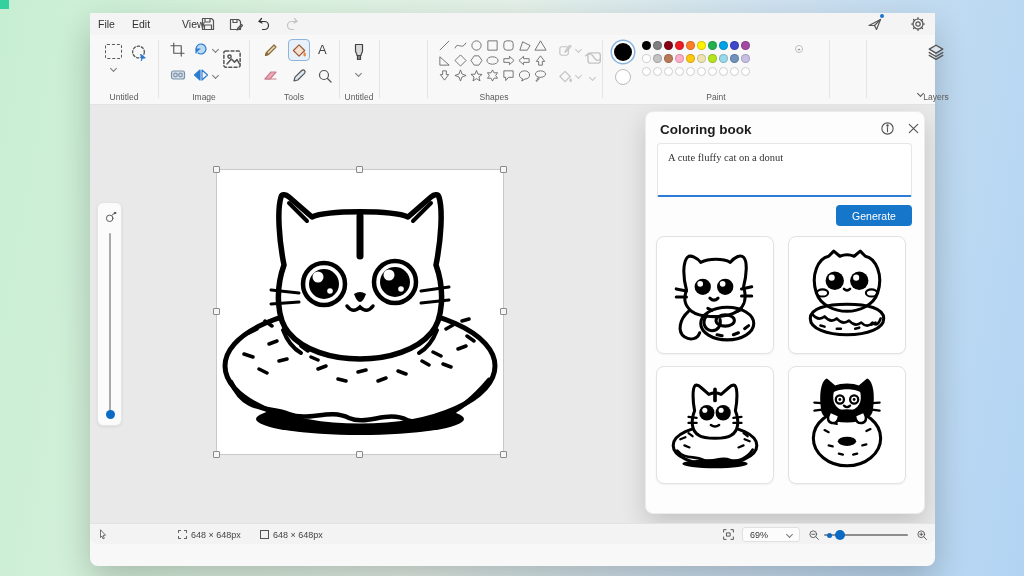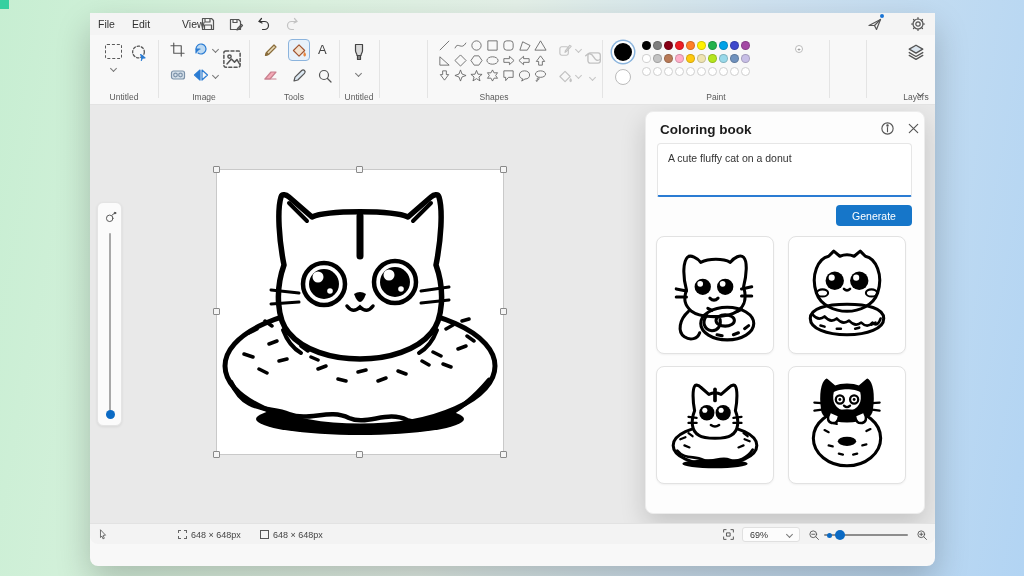--- a/index.html
+++ b/index.html
@@ -71,21 +71,21 @@
   .hdl { position:absolute; width:7px; height:7px; background:#f5f5f5; border:1px solid #8a8a8a; border-radius:1px; }
 
   
   .panel { position:absolute; left:555px; top:6px; width:280px; height:403px; background:#fdfdfd;
            border:1px solid #ececec; border-radius:8px; box-shadow:0 10px 26px rgba(0,0,0,.16); }
   .panel-title { position:absolute; left:14px; top:10px; font-size:13.5px; font-weight:bold; color:#1b1b1b; }
   .pico { position:absolute; top:9px; width:15px; height:15px; }
   .prompt { position:absolute; left:11px; top:31px; width:255px; height:54px; background:#fff;
             border:1px solid #e6e6e6; border-bottom:2px solid #2b7cd3; border-radius:4px 4px 2px 2px; }
   .prompt textarea { width:100%; height:100%; border:none; outline:none; resize:none; background:transparent;
-                     font-family:Liberation Sans, sans-serif; font-size:10.5px; color:#333; padding:8px 10px; }
+                     font-family:Liberation Serif, serif; font-size:10.5px; color:#333; padding:8px 10px; }
   .gen { position:absolute; left:190px; top:93px; width:76px; height:21px; background:#1676c9; color:#fff;
          border:none; border-radius:4px; font-size:10.5px; font-family:"Liberation Sans", sans-serif; }
   .thumb { position:absolute; width:118px; height:118px; background:#fff; border:1px solid #e2e2e2; border-radius:8px;
            box-shadow:0 1px 2px rgba(0,0,0,.05); display:flex; align-items:center; justify-content:center; }
   .thumb svg { width:102px; height:102px; }
 
   
   .statusbar { height:21px; background:#f3f3f3; border-top:1px solid #e2e2e2; border-radius:0 0 8px 8px; position:relative; }
   .sb { position:absolute; top:0; height:21px; display:flex; align-items:center; gap:4px; font-size:9px; color:#444; }
   .sb .sq-d { width:9px; height:9px; border:1px dashed #666; }
@@ -369,21 +369,21 @@
           <span class="empty"></span>
         </div>
       <span class="abs wheel" style="left:196px;top:13px">
         <span class="plus">+</span></span>
       <span class="grp-label">Paint</span>
     </div>
     <div class="sep" style="left:739px"></div>
 
     <div class="sep" style="left:776px"></div>
 
-    <div class="grp" style="left:804px;width:44px">
+    <div class="grp" style="left:824px;width:44px">
       <span class="abs" style="left:13px;top:8px;width:18px;height:18px">
         <svg class="ic" viewBox="0 0 16 16">
             <path d="M8,2 L14,5.5 L8,9 L2,5.5 Z" fill="#dce6ef"></path>
             <path d="M2,8.5 L8,12 L14,8.5"></path>
             <path d="M2,11 L8,14.5 L14,11"></path>
           </svg></span>
       <span class="grp-label">Layers</span>
     </div>
     <span class="abs chev" style="left:828px;top:56px;border-color:#555"></span>
   </div>

